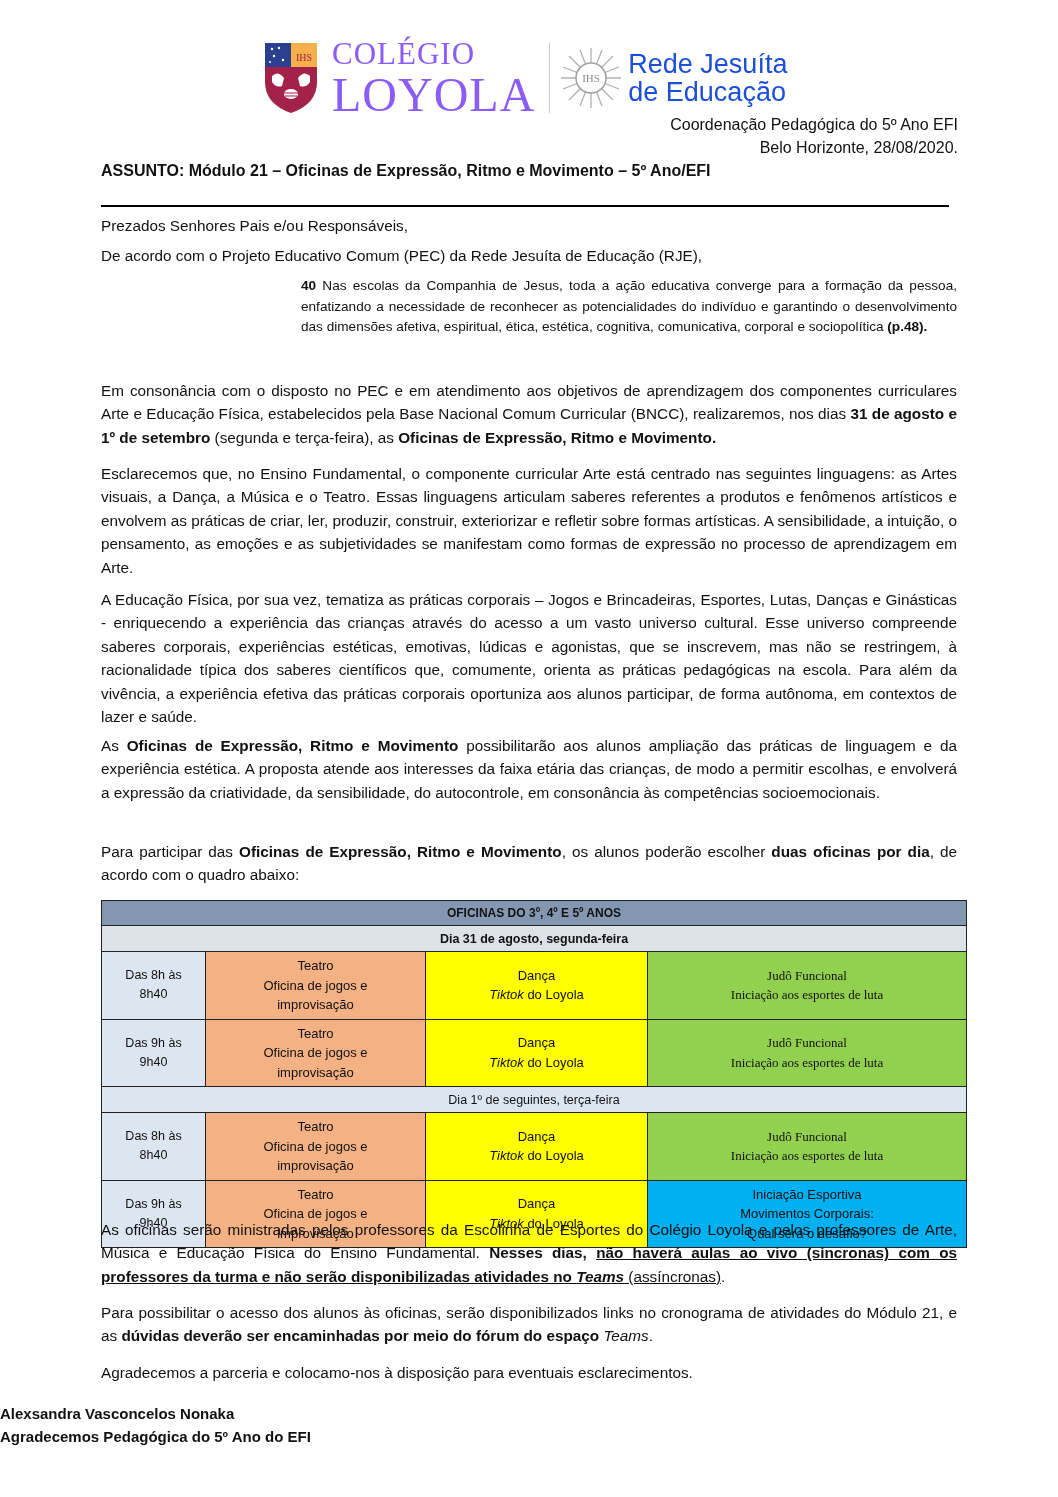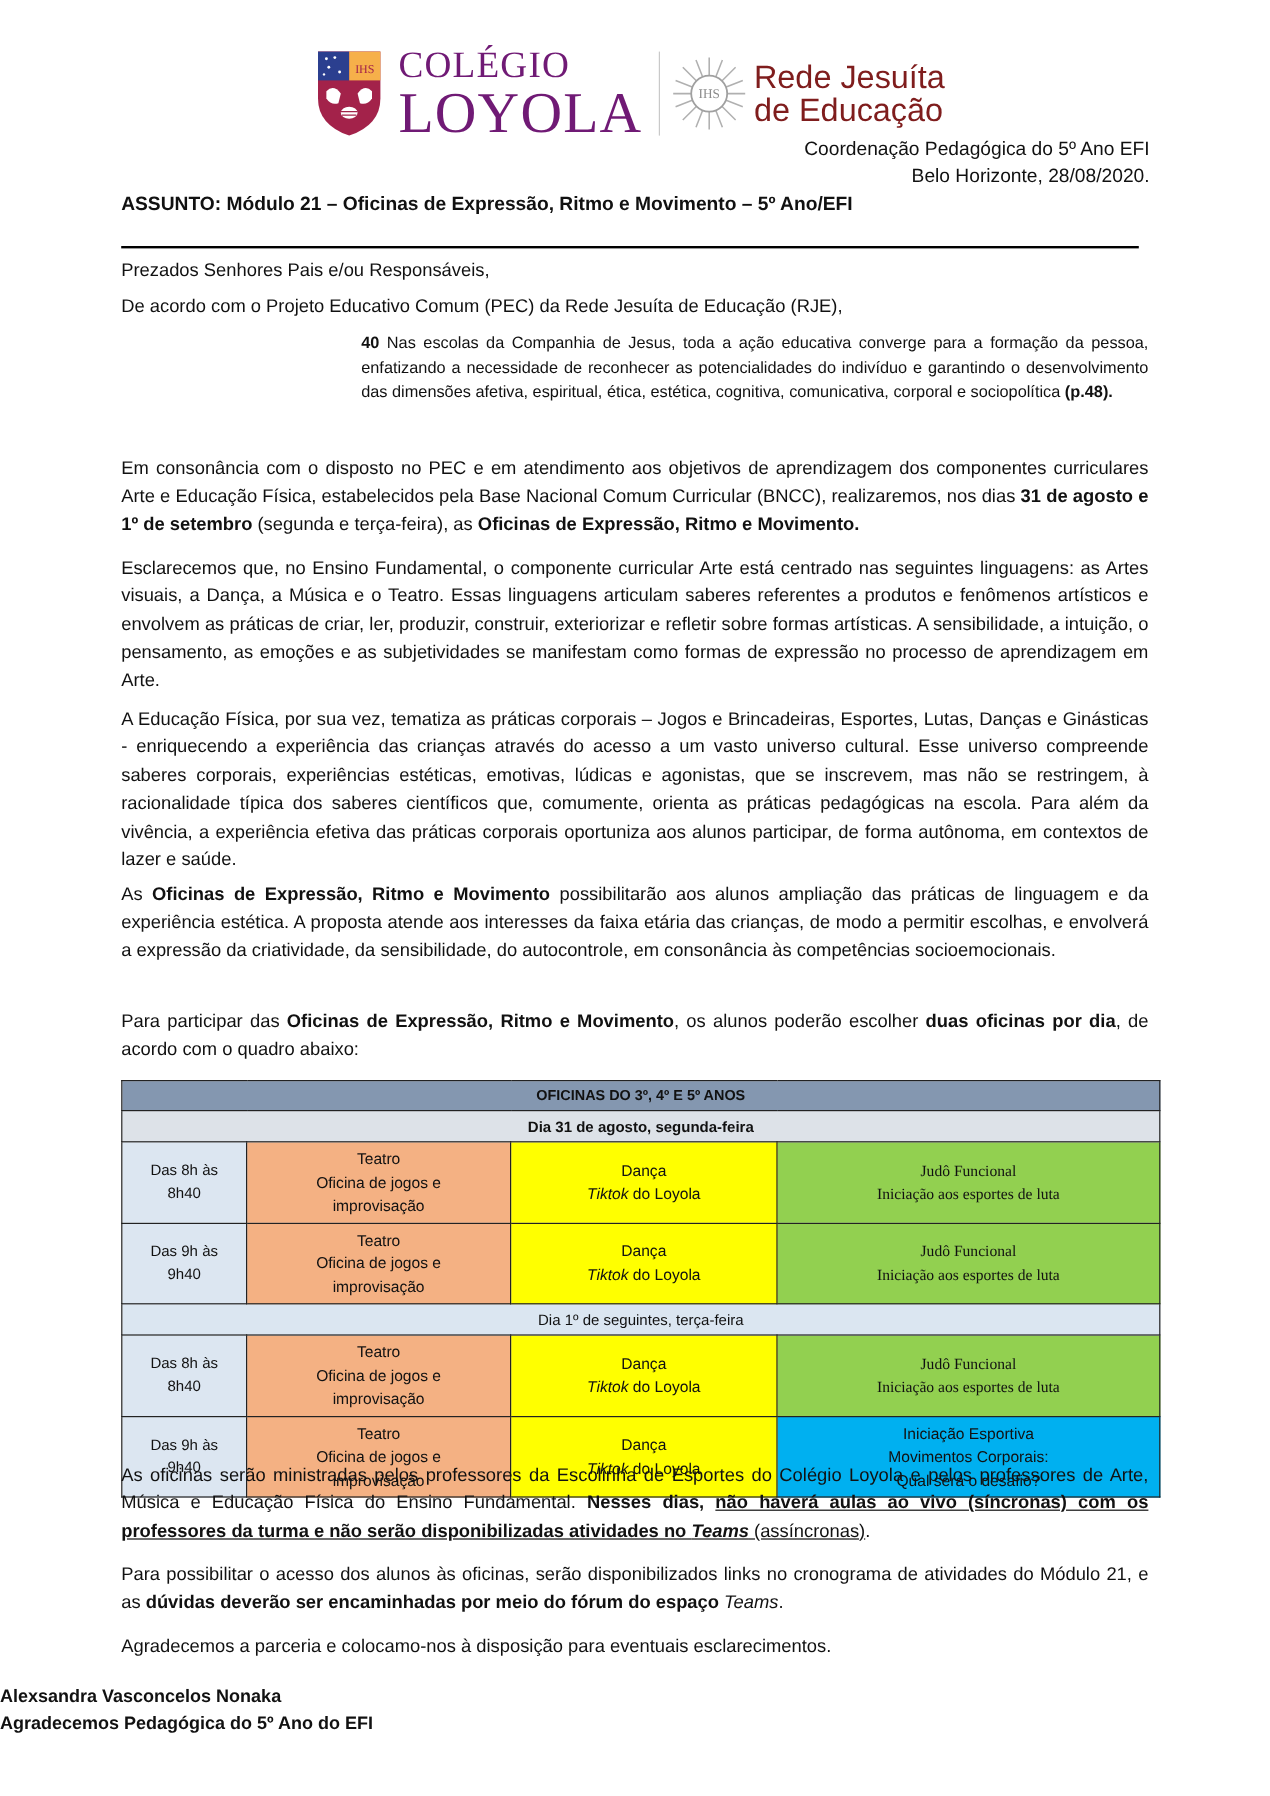--- a/index.html
+++ b/index.html
@@ -2,26 +2,26 @@
 <html><head>
 <meta charset="utf-8">
 <style>
   html, body { margin: 0; padding: 0; background: #ffffff; }
   body { width: 1058px; height: 1497px; position: relative; overflow: hidden; color: #111; }
   .page { position: absolute; left: 0; top: 0; width: 1058px; height: 1497px; font-family: "Liberation Sans", sans-serif; }
 
   
   .logo-wrap { position: absolute; left: 264px; top: 38px; height: 80px; display: flex; align-items: center; }
   .shield { width: 54px; height: 72px; position: relative; }
-  .colegio { margin-left: 14px; font-family: "Liberation Serif", serif; color: #701a75; line-height: 1; }
+  .colegio { margin-left: 14px; font-family: "Liberation Serif", serif; color: #8b5cf6; line-height: 1; }
   .colegio .l1 { font-size: 31px; letter-spacing: 1px; }
   .colegio .l2 { font-size: 48px; letter-spacing: 1px; margin-top: 2px; }
   .vdiv { width: 1px; height: 70px; background: #c9c9c9; margin: 0 10px 0 14px; }
   .rje-seal { width: 62px; height: 62px; }
-  .rje-text { margin-left: 6px; font-family: "Liberation Sans", sans-serif; color: #7f1d1d; font-size: 27px; line-height: 28px; }
+  .rje-text { margin-left: 6px; font-family: "Liberation Sans", sans-serif; color: #1d4ed8; font-size: 27px; line-height: 28px; }
 
   .right-head { position: absolute; right: 100px; text-align: right; font-size: 16px; }
   .rh1 { top: 116px; }
   .rh2 { top: 139px; }
 
   .subject { position: absolute; left: 101px; top: 162px; font-size: 16px; font-weight: bold; }
   .rule { position: absolute; left: 101px; top: 205px; width: 848px; height: 2px; background: #000; }
 
   .p { position: absolute; left: 101px; width: 856px; font-size: 15.3px; line-height: 23.4px; text-align: justify; }
   .p b { font-weight: bold; }

